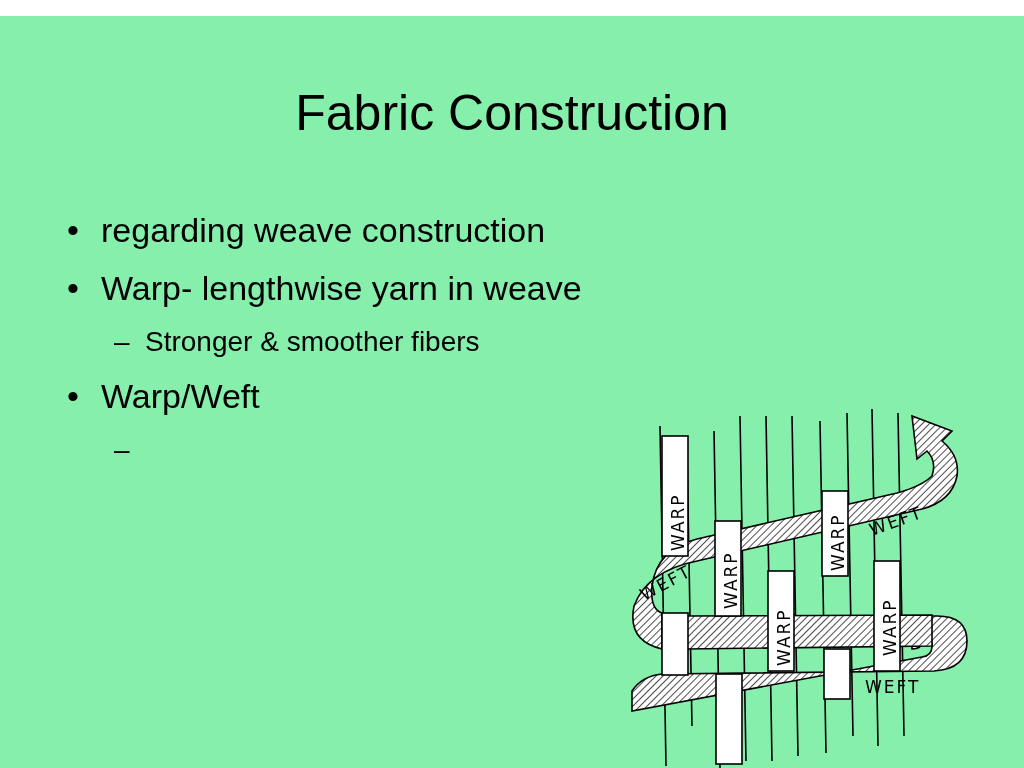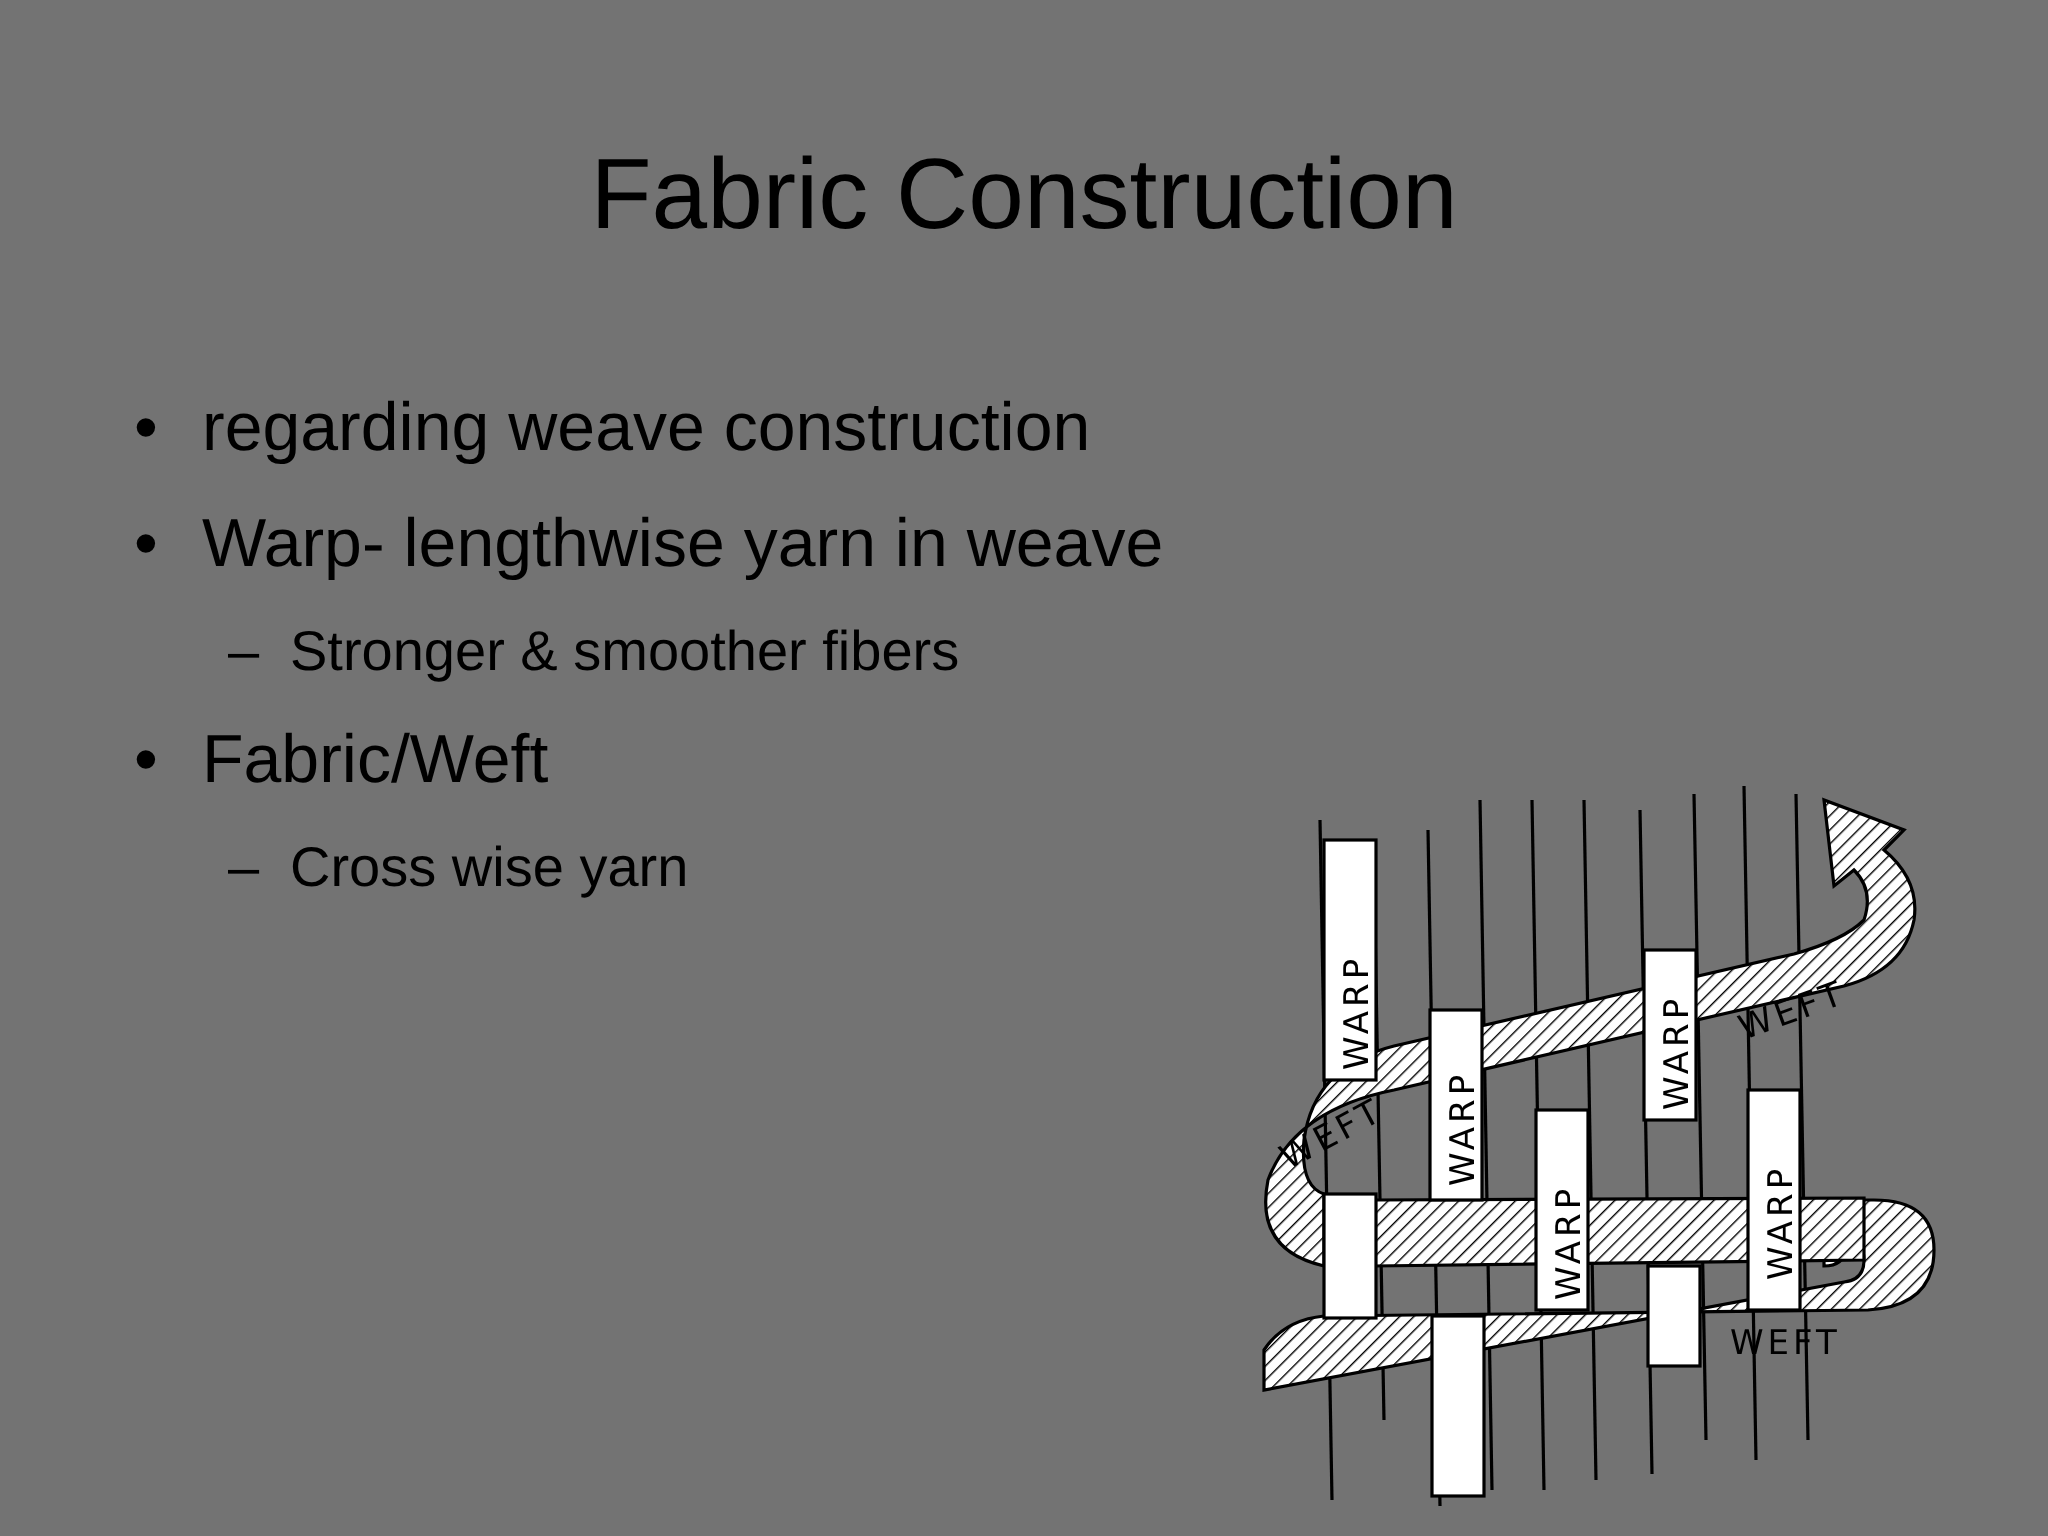--- a/index.html
+++ b/index.html
@@ -1,18 +1,18 @@
 <!DOCTYPE html>
 <html><head>
   <meta charset="utf-8">
   <style>
     html, body { margin: 0; padding: 0; background: #ffffff; }
     body { width: 1024px; height: 768px; position: relative; overflow: hidden;
            font-family: "Liberation Sans", "DejaVu Sans", sans-serif; color: #000; }
-    .slide { position: absolute; inset: 0; background: #737373; }
+    .slide { position: absolute; inset: 0; background: #86efac; margin-top: 16px; }
     .title { position: absolute; left: 0; right: 0; top: 62px; text-align: center;
              font-size: 50px; line-height: 70px; letter-spacing: 0px; }
     .body { position: absolute; left: 58px; top: 190px; width: 860px; }
     .bullet { position: relative; padding-left: 43px; font-size: 34px; line-height: 48px; margin-bottom: 10px; }
     .bullet .dot { position: absolute; left: 0; top: 0; width: 30px; text-align: center; }
     .sub { position: relative; padding-left: 87px; font-size: 28px; line-height: 40px; margin-top: 4px; margin-bottom: 10px; }
     .sub .dash { position: absolute; left: 56px; top: 0; }
     .diagram { position: absolute; left: 622px; top: 375px; width: 390px; height: 390px; }
     .diagram text { font-family: "DejaVu Sans", sans-serif; font-size: 17px; letter-spacing: 2px; }
   </style>
@@ -32,25 +32,24 @@
       <span class="dot">•</span>
       <div>Warp- lengthwise yarn in weave</div>
     </div>
     <div class="sub">
       <span class="dash">–</span>
       <div>Stronger &amp; smoother fibers</div>
     </div>
 
     <div class="bullet">
       <span class="dot">•</span>
-      <div>Fabric/Weft</div>
+      <div>Warp/Weft</div>
     </div>
     <div class="sub">
       <span class="dash">–</span>
-      <div>Cross wise yarn</div>
     </div>
   </div>
 
   <div class="diagram">
     <svg width="390" height="390" viewBox="0 0 390 390" xmlns="http://www.w3.org/2000/svg">
       <defs>
         <pattern id="hatch" patternUnits="userSpaceOnUse" width="5" height="5" patternTransform="rotate(45)">
           <rect width="5" height="5" fill="#fff"></rect>
           <line x1="0" y1="0" x2="0" y2="5" stroke="#000" stroke-width="1.4"></line>
         </pattern>

